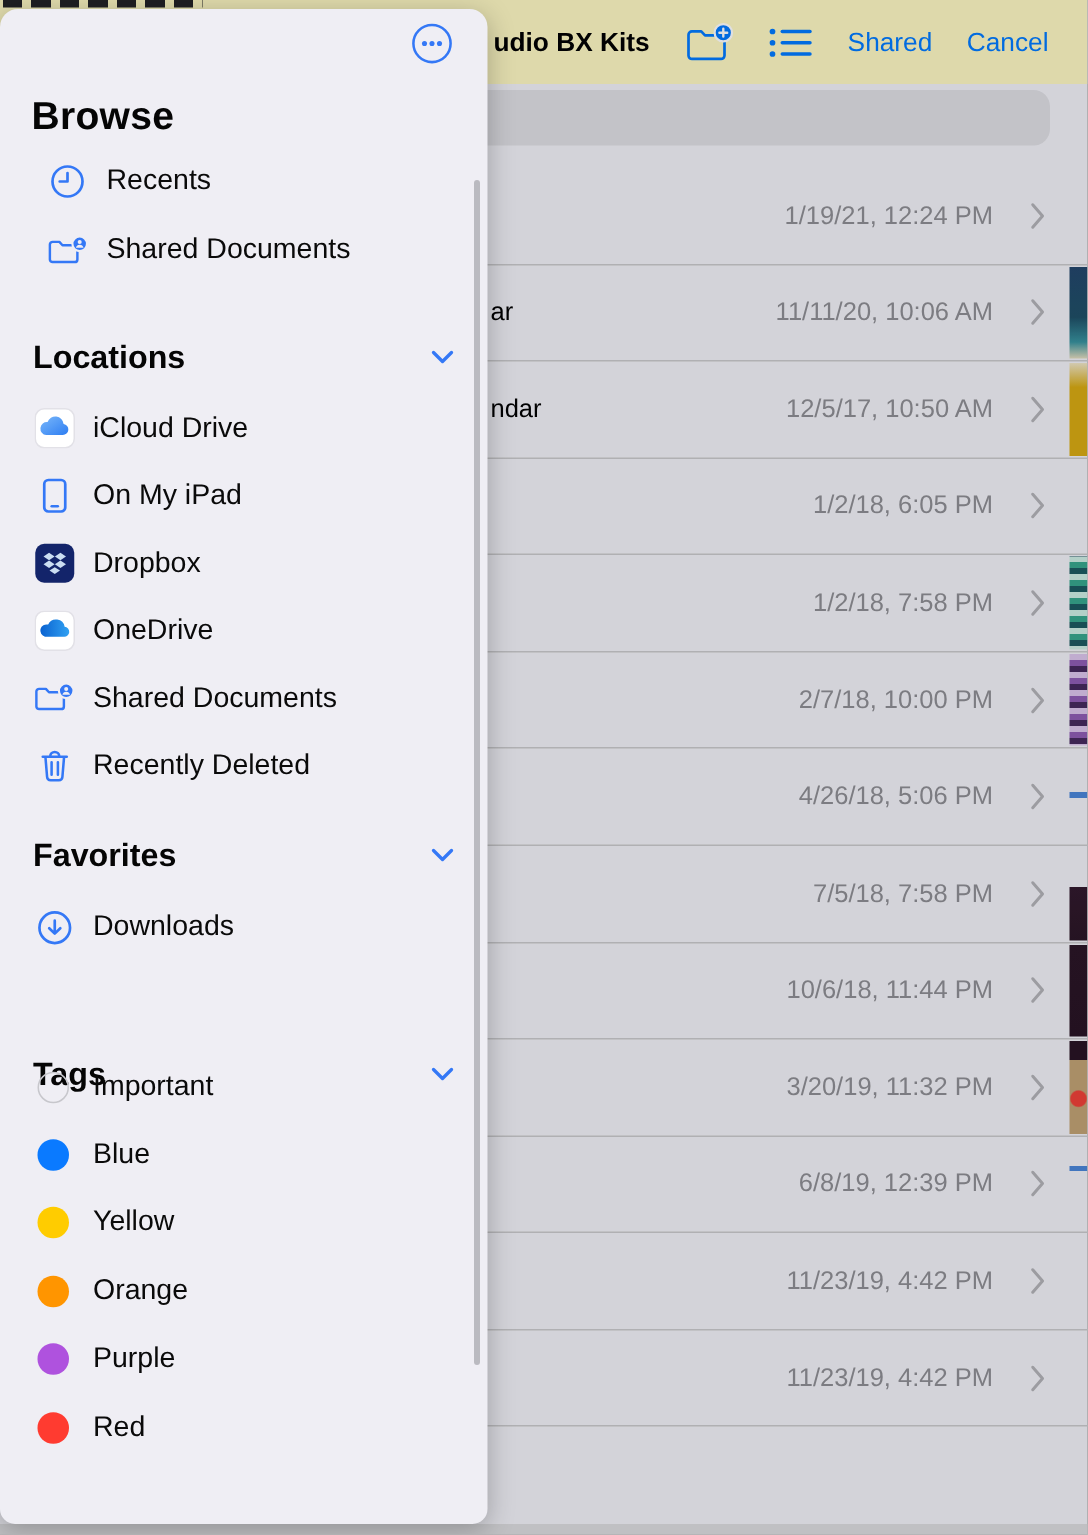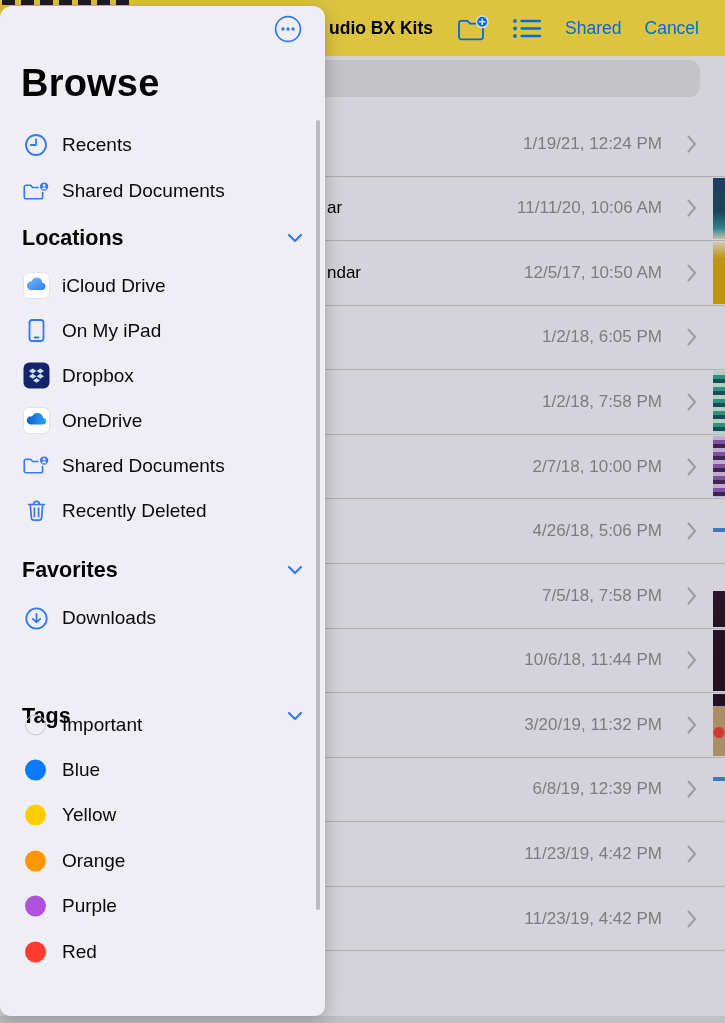--- a/index.html
+++ b/index.html
@@ -1,21 +1,21 @@
 <!DOCTYPE html>
 <html><head>
 <meta charset="utf-8">
 <style>
   html,body{margin:0;padding:0;background:#888;}
   .stage{position:relative;width:725px;height:1023px;overflow:hidden;
          font-family:"Liberation Sans",sans-serif;background:#d5d5d9;
          -webkit-font-smoothing:antialiased;}
   
   .content{position:absolute;inset:0;background:#f2f2f7;}
-  .topbar{position:absolute;left:0;top:0;right:0;height:56px;background:#fde047;}
+  .topbar{position:absolute;left:0;top:0;right:0;height:56px;background:#fef9c3;}
   .tb-title{position:absolute;left:329px;top:18px;font-size:17.5px;font-weight:700;color:#000;white-space:nowrap;}
   .tb-actions{position:absolute;right:26px;top:0;height:56px;display:flex;align-items:center;gap:23px;}
   .tb-btn{color:#007aff;font-size:17.5px;cursor:pointer;}
   .tb-icon{display:flex;align-items:center;cursor:pointer;}
   .top-dashes{position:absolute;left:2px;top:0;width:133px;height:5px;
       background:repeating-linear-gradient(90deg,#222225 0 13px,transparent 13px 19px);}
   .search-pill{position:absolute;left:300px;top:60px;width:400px;height:37px;border-radius:11px;background:#dfdfe4;}
   .rows{position:absolute;left:0;top:112px;right:0;}
   .row{position:relative;height:64.57px;border-bottom:1px solid #c9c9cc;box-sizing:border-box;cursor:pointer;}
   .row-frag{position:absolute;left:327px;top:50%;transform:translateY(-50%);font-size:17px;color:#000;}
@@ -23,23 +23,23 @@
   .row-chev{position:absolute;right:28px;top:50%;transform:translateY(-50%);display:flex;}
   .row-thumb{position:absolute;right:0;top:1px;bottom:1px;width:12px;}
   .bottom-strip{position:absolute;left:0;right:0;top:1016px;height:7px;background:#dcdcde;}
   .strip-block{position:absolute;top:0;height:7px;}
   
   .scrim{position:absolute;inset:0;background:rgba(8,8,12,0.13);}
   
   .sidebar{position:absolute;left:0;top:6px;width:325px;height:1010px;background:#efeef4;
            border-radius:12px 12px 10px 10px;box-shadow:0 4px 18px rgba(0,0,0,0.25);}
   .sb-menu{position:absolute;left:274px;top:9px;width:28px;height:28px;display:flex;cursor:pointer;}
-  .sb-title{position:absolute;left:21px;top:56px;font-size:38px;font-weight:700;color:#050505;letter-spacing:.2px;}
+  .sb-title{position:absolute;left:21px;top:56px;font-size:26px;font-weight:700;color:#050505;letter-spacing:.2px;}
   .sb-group{position:absolute;left:0;right:0;}
-  .g-top{top:116px;}
+  .g-top{top:92px;padding-left:9px;}
   .g-loc{top:257px;}
   .g-fav{top:589px;}
   .g-tags{top:696px;}
   .side-item{position:relative;height:46px;cursor:pointer;}
   .g-loc .side-item{height:45px;}
   .g-tags .side-item{height:45.4px;}
   .si-icon{position:absolute;left:22px;top:50%;transform:translateY(-50%);width:28px;height:28px;
            display:flex;align-items:center;justify-content:center;}
   .si-label{position:absolute;left:62px;top:50%;transform:translateY(-50%);font-size:19px;color:#0a0a0a;white-space:nowrap;}
   .tag-dot{position:absolute;left:25px;top:50%;transform:translateY(-50%);width:21px;height:21px;border-radius:50%;box-sizing:border-box;}

